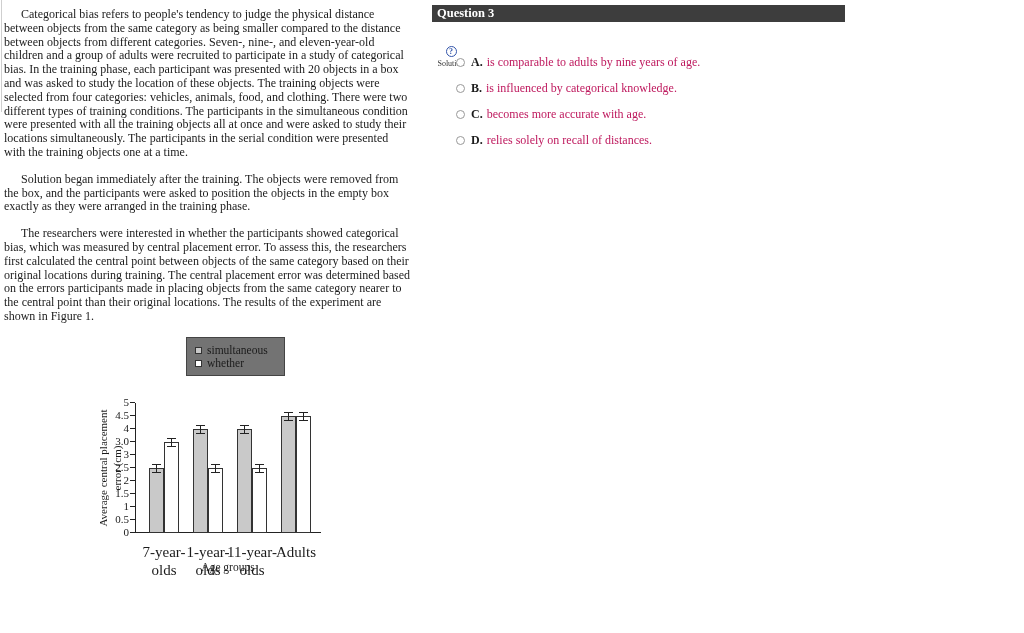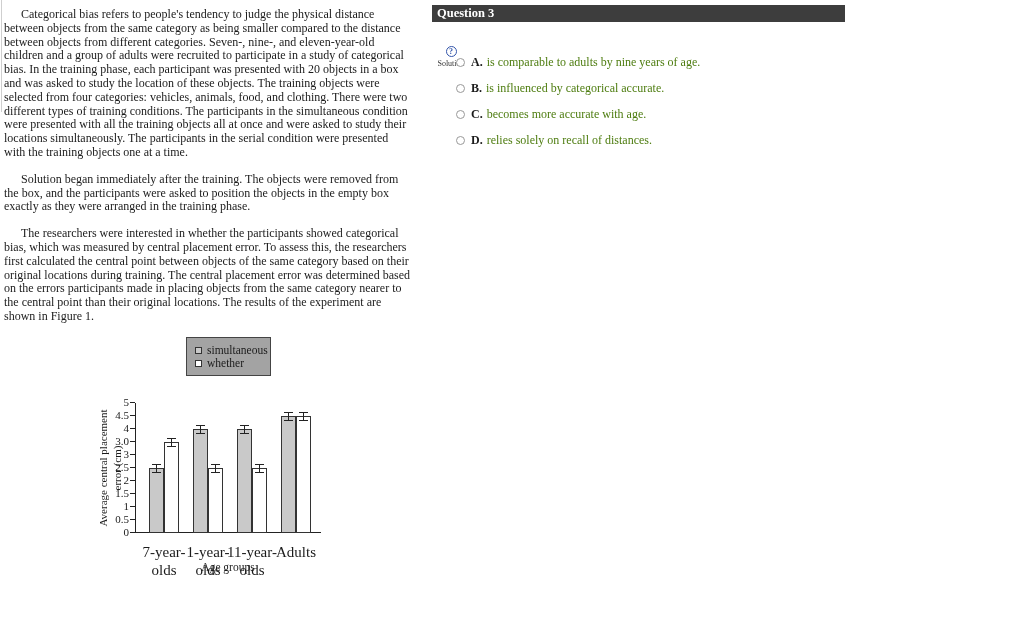--- a/index.html
+++ b/index.html
@@ -5,21 +5,21 @@
   * { margin:0; padding:0; box-sizing:border-box; }
   body { font-family:"Liberation Serif","DejaVu Serif",serif; background:#fff; }
   .page { position:relative; width:886px; height:633px; background:#fff; overflow:hidden; }
 
   .left-border { position:absolute; left:1px; top:0; width:1px; height:112px; background:#cfcfcf; }
 
   .passage { position:absolute; left:4px; top:8px; width:408px; font-size:12px; line-height:1.15; color:#1b1b1b; }
   .passage p { text-indent:17px; margin-bottom:13px; }
 
   
-  .legend { position:absolute; left:186px; top:337px; border:1px solid #444; background:#a3a3a3; padding:5px 2px 5px 8px; }
+  .legend { position:absolute; left:186px; top:337px; border:1px solid #444; background:#737373; padding:5px 16px 5px 8px; }
   .legend-row { display:flex; align-items:center; margin:1px 0; }
   .legend-swatch { width:7px; height:7px; border:1px solid #333; margin-right:5px; flex:0 0 auto; }
   .legend-label { font-size:11.5px; color:#1b1b1b; }
 
   
   .chart { position:absolute; left:90px; top:398px; width:250px; height:185px; }
   .ylabel { position:absolute; left:-43px; top:55px; width:130px; height:30px; transform:rotate(-90deg);
             text-align:center; font-size:11px; line-height:1.25; color:#1b1b1b; white-space:pre-line; }
   .plot { position:absolute; left:45px; top:5px; width:186px; height:130px;
           border-left:1px solid #222; border-bottom:1px solid #222; }
@@ -41,21 +41,21 @@
   .qprompt { position:absolute; left:459px; top:32px; font-size:12px; color:#1b1b1b; }
   .solution { position:absolute; left:433px; top:40px; width:36px; text-align:center; cursor:pointer; }
   .sol-icon { display:inline-block; width:11px; height:11px; border:1px solid #3355aa; border-radius:50%;
               color:#3355aa; font-size:8px; line-height:10px; font-weight:bold; text-align:center; }
   .sol-text { display:block; font-size:8px; color:#333; margin-top:1px; }
   .options { position:absolute; left:456px; top:55px; }
   .opt { display:flex; align-items:baseline; margin-bottom:11px; cursor:pointer; }
   .radio { width:9px; height:9px; border:1px solid #999; border-radius:50%; background:#fff;
            flex:0 0 auto; margin-right:6px; position:relative; top:1px; }
   .opt-letter { font-weight:bold; font-size:12px; color:#1b1b1b; margin-right:4px; }
-  .opt-text { font-size:12px; color:#4d7c0f; }
+  .opt-text { font-size:12px; color:#be185d; }
 </style>
 </head>
 <body>
 
 <div class="page">
   <div class="left-border"></div>
 
   <div class="passage">
     <p>Categorical bias refers to people's tendency to judge the physical distance between objects from the same category as being smaller compared to the distance between objects from different categories. Seven-, nine-, and eleven-year-old children and a group of adults were recruited to participate in a study of categorical bias. In the training phase, each participant was presented with 20 objects in a box and was asked to study the location of these objects. The training objects were selected from four categories: vehicles, animals, food, and clothing. There were two different types of training conditions. The participants in the simultaneous condition were presented with all the training objects all at once and were asked to study their locations simultaneously. The participants in the serial condition were presented with the training objects one at a time.</p>
     <p>Solution began immediately after the training. The objects were removed from the box, and the participants were asked to position the objects in the empty box exactly as they were arranged in the training phase.</p>
@@ -152,21 +152,21 @@
 
   <div class="options">
     <div class="opt">
       <span class="radio"></span>
       <span class="opt-letter">A.</span>
       <span class="opt-text">is comparable to adults by nine years of age.</span>
     </div>
     <div class="opt">
       <span class="radio"></span>
       <span class="opt-letter">B.</span>
-      <span class="opt-text">is influenced by categorical accurate.</span>
+      <span class="opt-text">is influenced by categorical knowledge.</span>
     </div>
     <div class="opt">
       <span class="radio"></span>
       <span class="opt-letter">C.</span>
       <span class="opt-text">becomes more accurate with age.</span>
     </div>
     <div class="opt">
       <span class="radio"></span>
       <span class="opt-letter">D.</span>
       <span class="opt-text">relies solely on recall of distances.</span>

